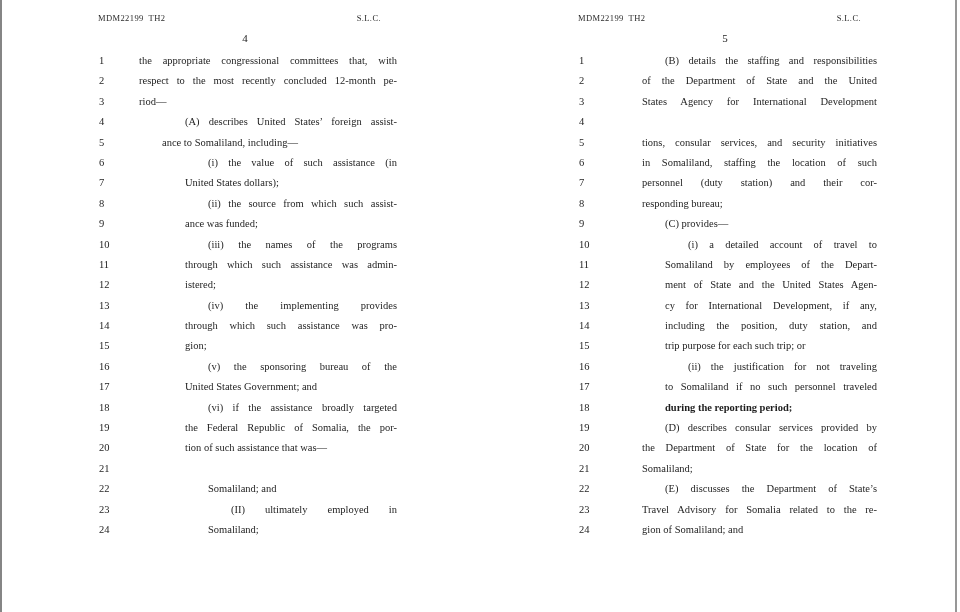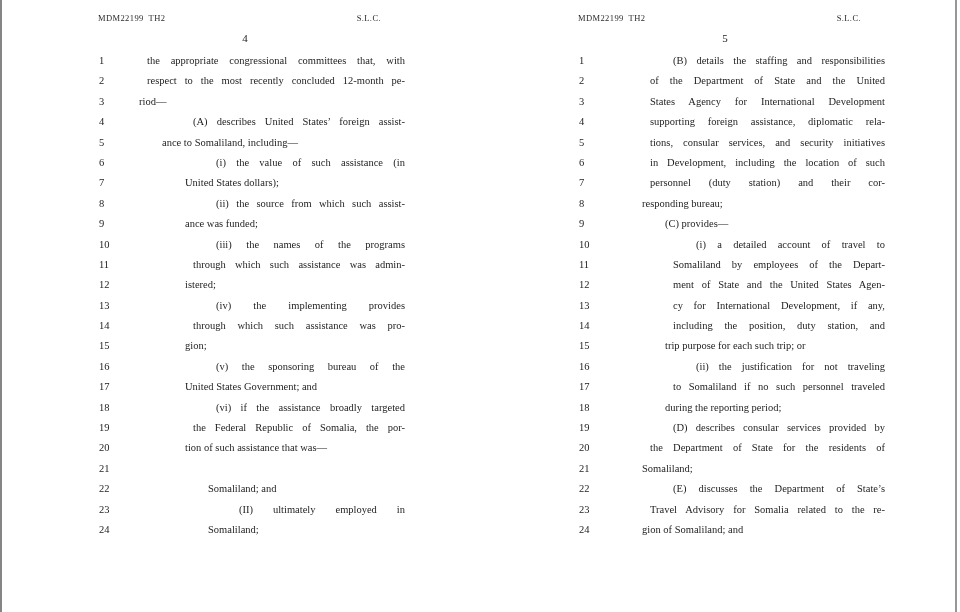--- a/index.html
+++ b/index.html
@@ -36,21 +36,21 @@
   .line { position: relative; height: 20.4px; }
   .num {
     position: absolute; left: 99px; top: 0; width: 16px;
     font-size: 10.5px; line-height: 20.4px; text-align: left;
   }
   .txt {
     position: absolute; left: 139px; top: 0; width: 258px;
     font-size: 10.5px; line-height: 20.4px;
     box-sizing: border-box;
   }
-  .txt.stretch { text-align: justify; text-align-last: justify; margin-left: 8px; }
+  .txt.stretch { text-align: justify; text-align-last: justify; }
   .txt.plain   { text-align: left; text-align-last: left; }
 </style>
 </head>
 <body>
 
 <div class="stage">
   <div class="scan-edge left"></div>
   <div class="scan-edge right"></div>
 
   <div class="page p0">
@@ -172,29 +172,28 @@
         <div class="line">
           <span class="num">2</span>
           <span class="txt stretch" style="padding-left: 23px;">of the Department of State and the United</span>
         </div>
         <div class="line">
           <span class="num">3</span>
           <span class="txt stretch" style="padding-left: 23px;">States Agency for International Development</span>
         </div>
         <div class="line">
           <span class="num">4</span>
-          <span class="txt stretch" style="padding-left: 23px;">supporting foreign assistance, diplomatic rela-</span>
         </div>
         <div class="line">
           <span class="num">5</span>
           <span class="txt stretch" style="padding-left: 23px;">tions, consular services, and security initiatives</span>
         </div>
         <div class="line">
           <span class="num">6</span>
-          <span class="txt stretch" style="padding-left: 23px;">in Development, including the location of such</span>
+          <span class="txt stretch" style="padding-left: 23px;">in Somaliland, staffing the location of such</span>
         </div>
         <div class="line">
           <span class="num">7</span>
           <span class="txt stretch" style="padding-left: 23px;">personnel (duty station) and their cor-</span>
         </div>
         <div class="line">
           <span class="num">8</span>
           <span class="txt plain" style="padding-left: 23px;">responding bureau;</span>
         </div>
         <div class="line">
@@ -228,29 +227,29 @@
         <div class="line">
           <span class="num">16</span>
           <span class="txt stretch" style="padding-left: 69px;">(ii) the justification for not traveling</span>
         </div>
         <div class="line">
           <span class="num">17</span>
           <span class="txt stretch" style="padding-left: 46px;">to Somaliland if no such personnel traveled</span>
         </div>
         <div class="line">
           <span class="num">18</span>
-          <span class="txt plain" style="padding-left: 46px;">during the reporting period;</span>
+          <span class="txt plain" style="padding-left: 46px; font-weight: bold;">during the reporting period;</span>
         </div>
         <div class="line">
           <span class="num">19</span>
           <span class="txt stretch" style="padding-left: 46px;">(D) describes consular services provided by</span>
         </div>
         <div class="line">
           <span class="num">20</span>
-          <span class="txt stretch" style="padding-left: 23px;">the Department of State for the residents of</span>
+          <span class="txt stretch" style="padding-left: 23px;">the Department of State for the location of</span>
         </div>
         <div class="line">
           <span class="num">21</span>
           <span class="txt plain" style="padding-left: 23px;">Somaliland;</span>
         </div>
         <div class="line">
           <span class="num">22</span>
           <span class="txt stretch" style="padding-left: 46px;">(E) discusses the Department of State’s</span>
         </div>
         <div class="line">

